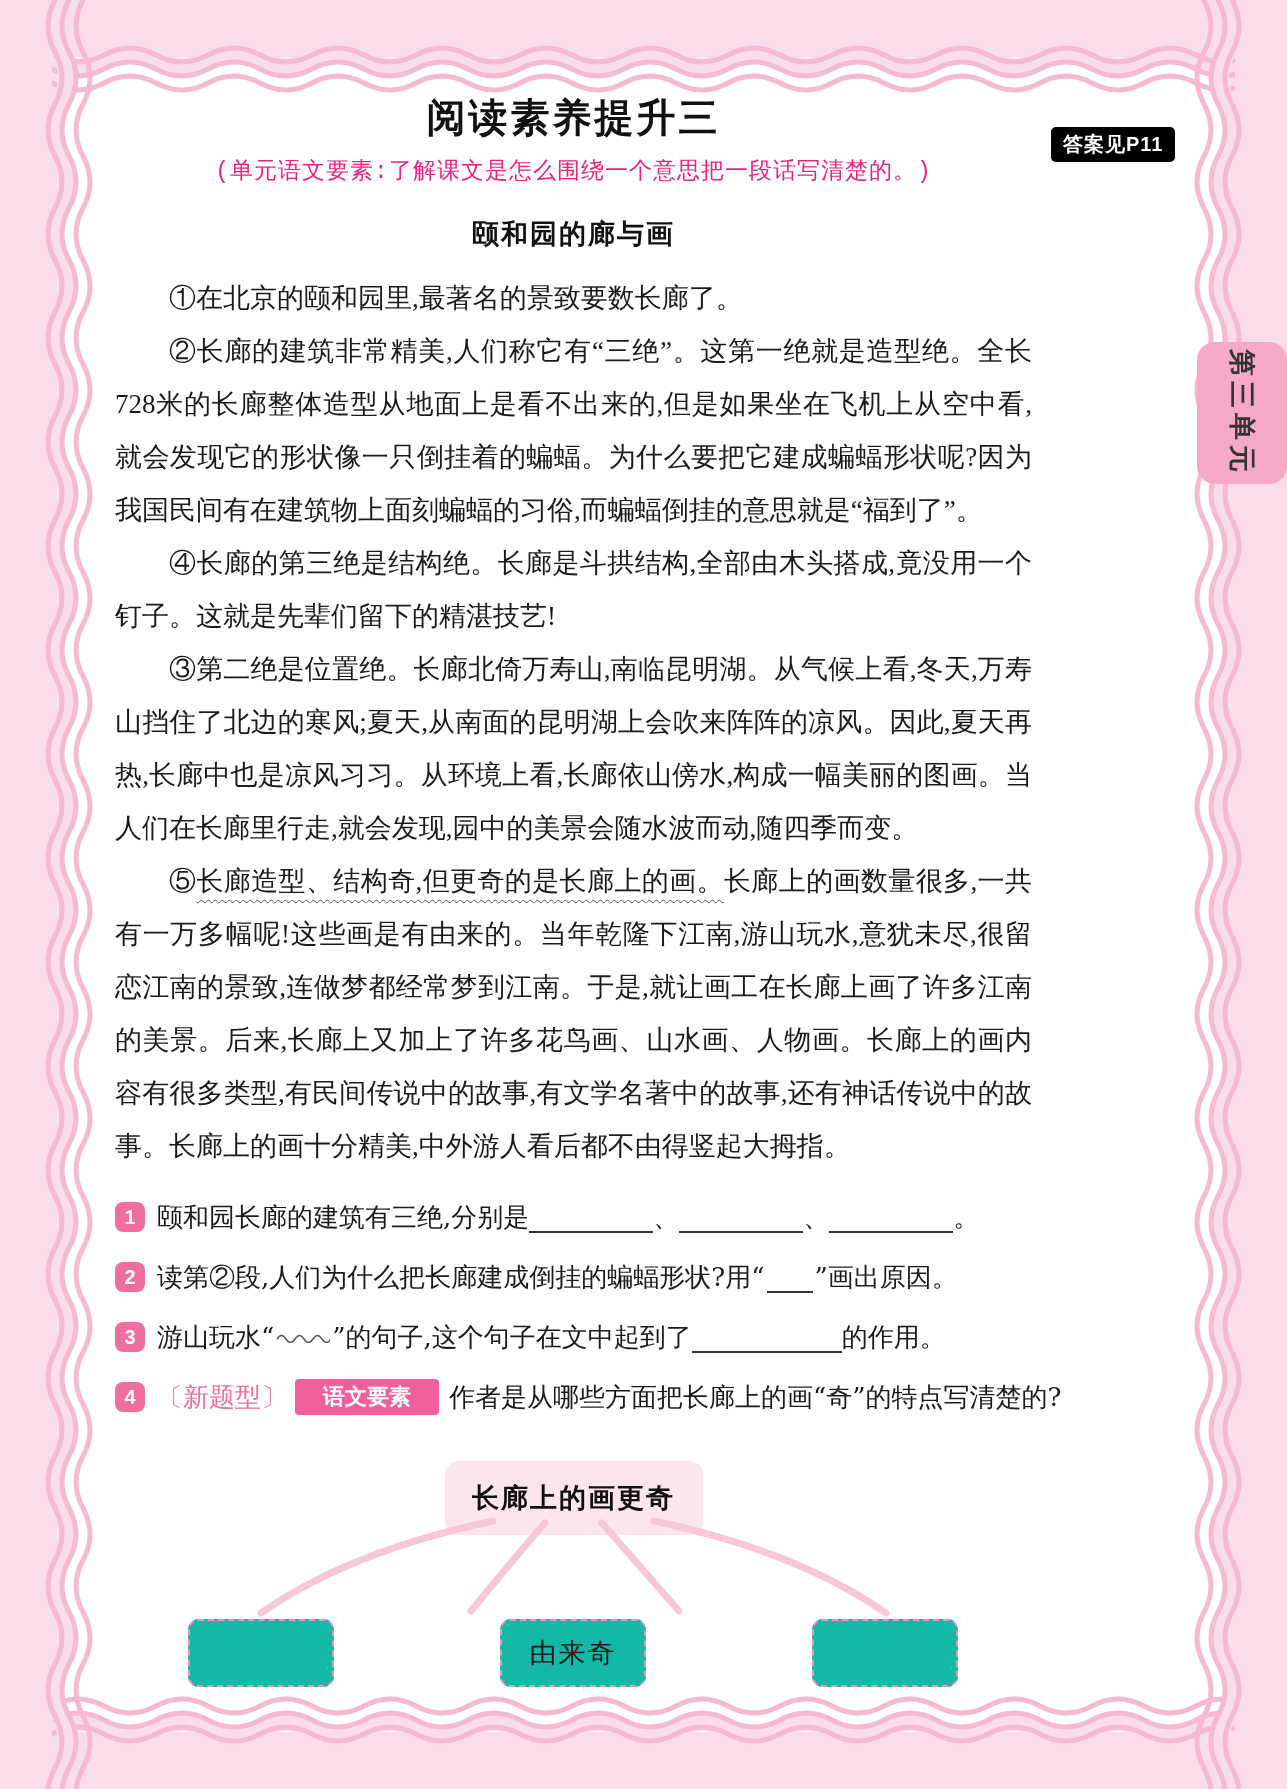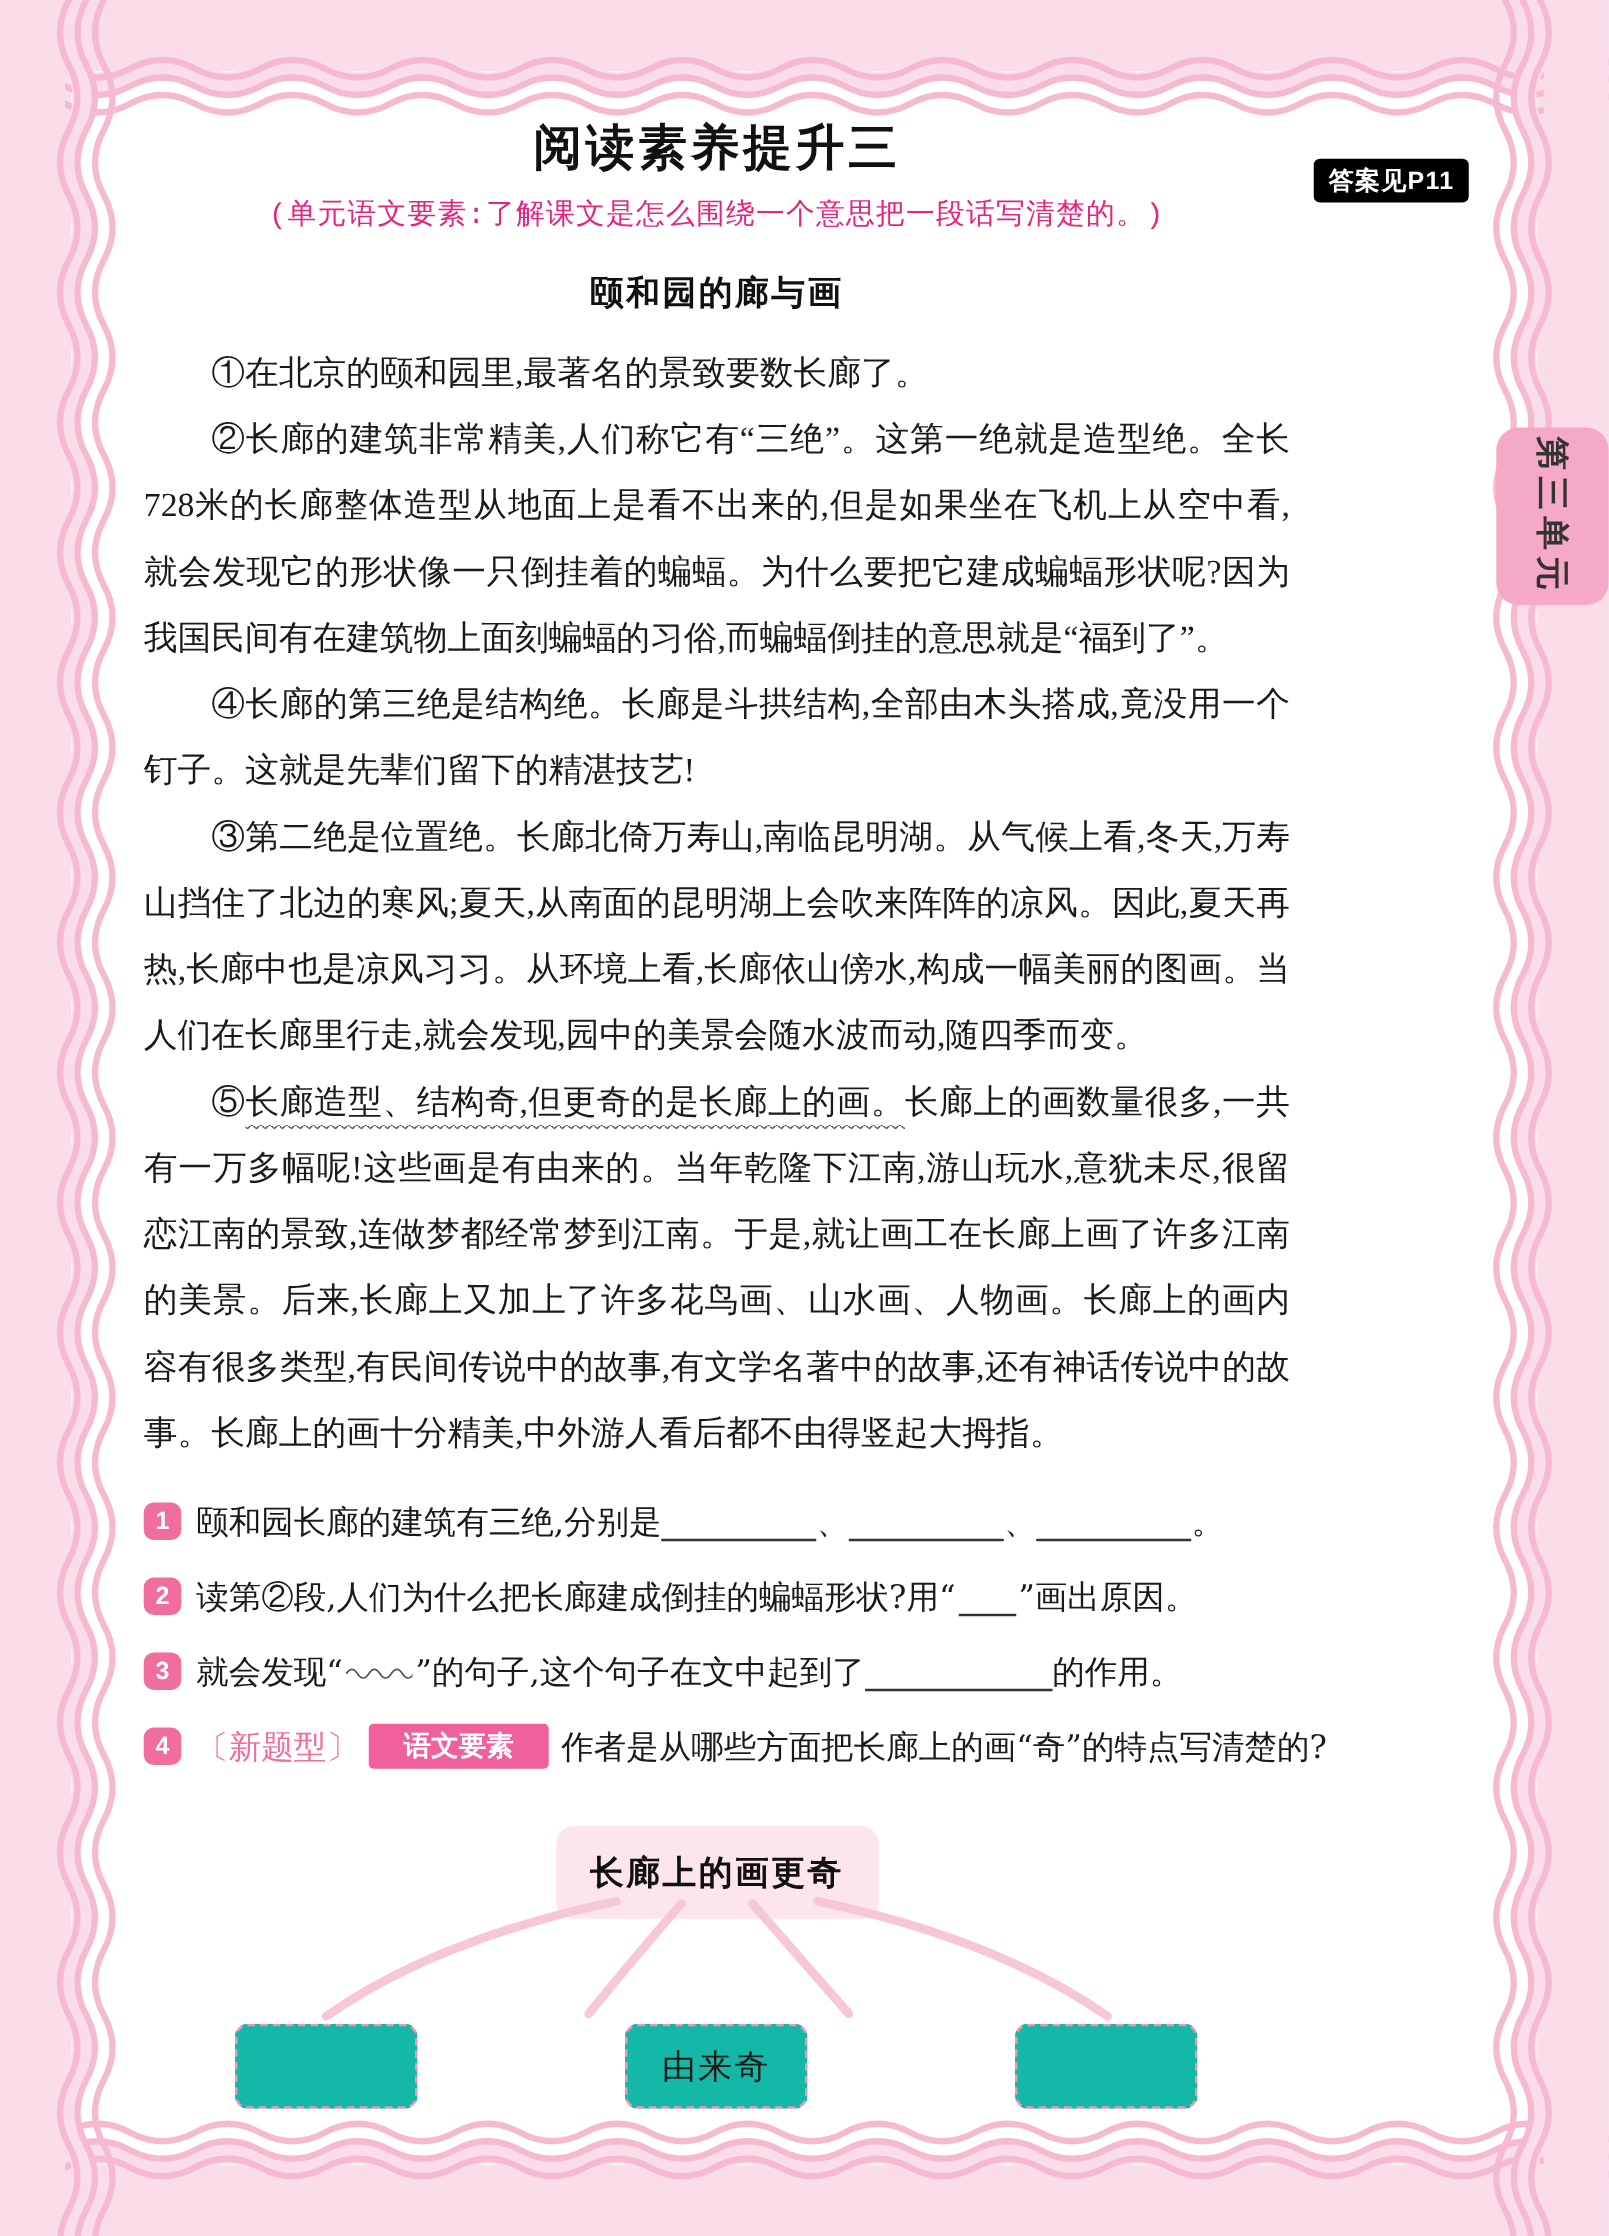--- a/index.html
+++ b/index.html
@@ -112,21 +112,21 @@
 
         <div class="question">
           <span class="q-badge">2</span>
           <span>读第②段,人们为什么把长廊建成倒挂的蝙蝠形状?用“</span>
           <span class="blank b-short"></span>
           <span>”画出原因。</span>
         </div>
 
         <div class="question">
           <span class="q-badge">3</span>
-          <span>就会发现“</span>
+          <span>游山玩水“</span>
           <svg class="squiggle" width="54" height="12" viewBox="0 0 54 12">
               <path d="M1,8 Q5.5,1 10,8 T19,8 T28,8 T37,8 T46,8 T55,8" stroke="#555" stroke-width="1.4" fill="none"></path>
             </svg>
           <span>”的句子,这个句子在文中起到了</span>
           <span class="blank b-mid"></span>
           <span>的作用。</span>
         </div>
 
         <div class="question">
           <span class="q-badge">4</span>

